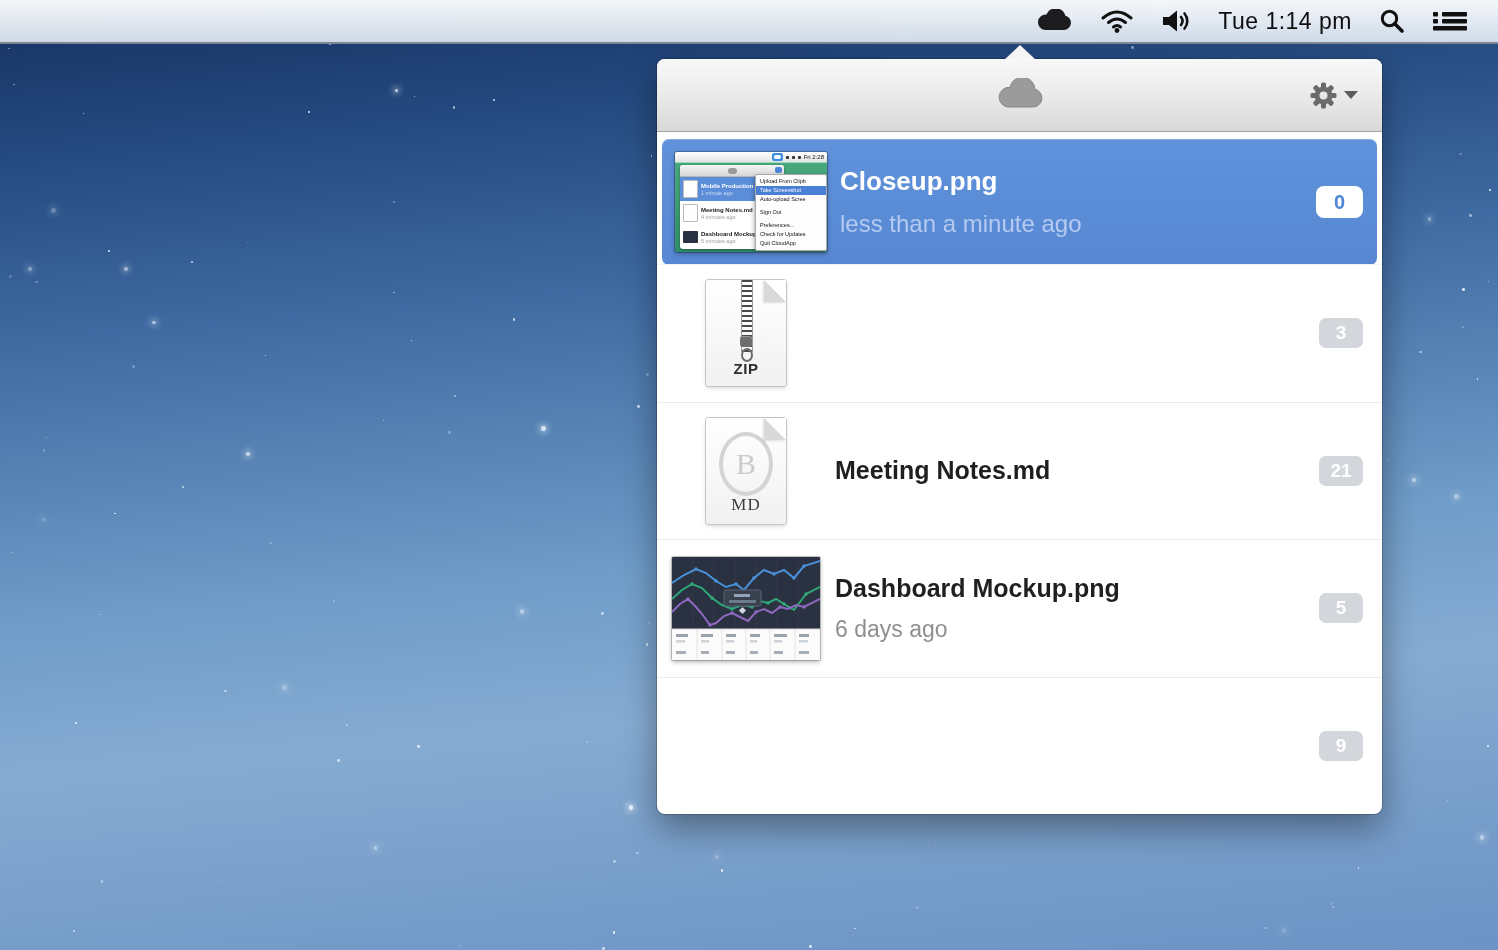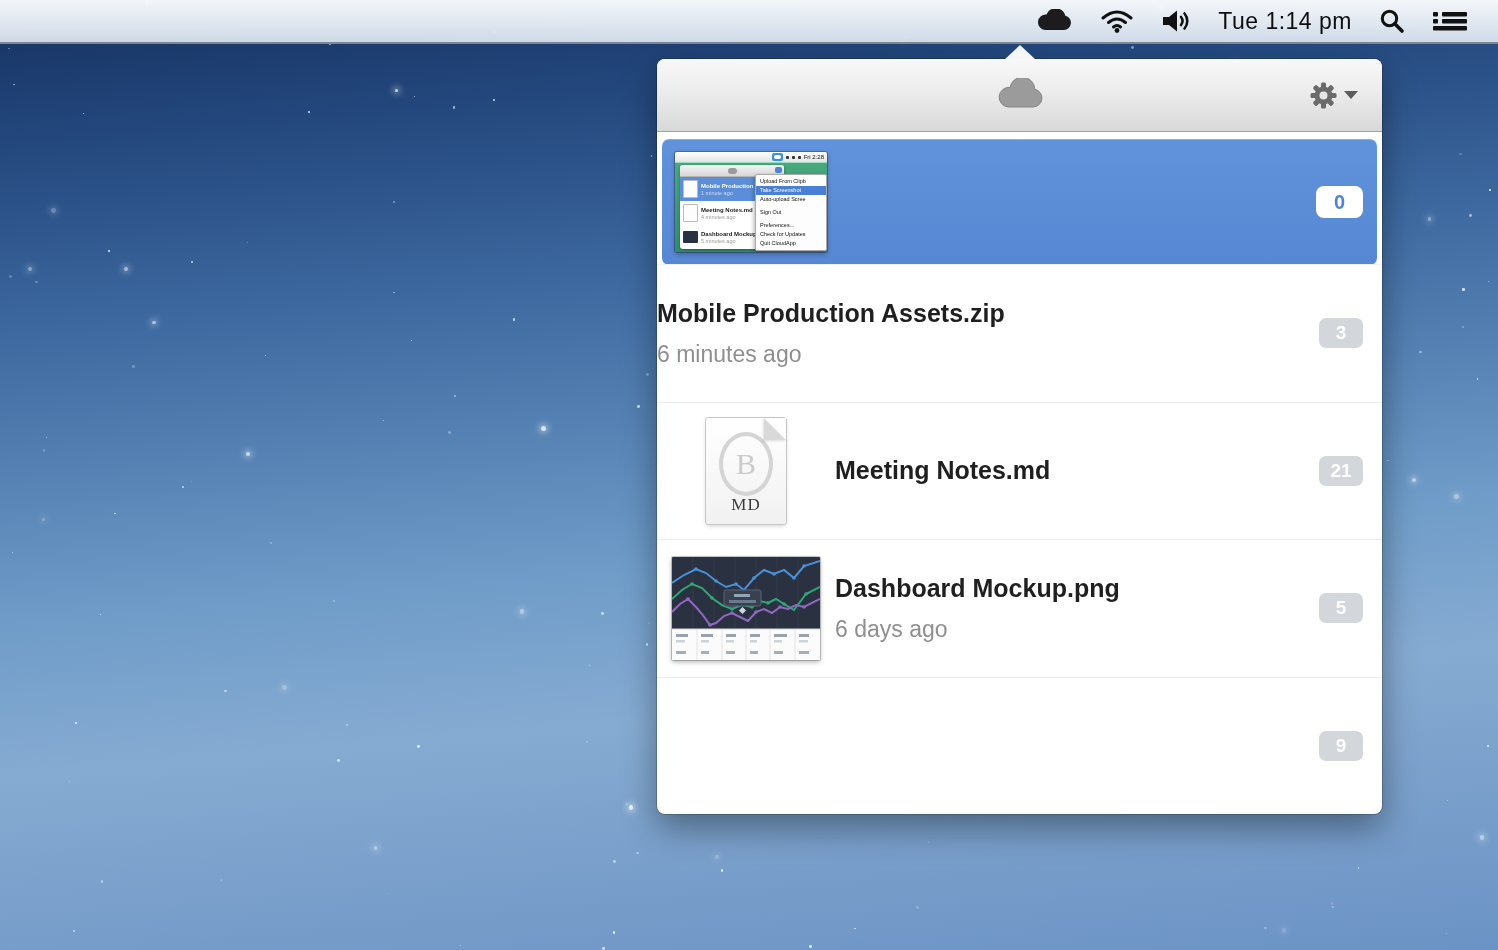--- a/index.html
+++ b/index.html
@@ -416,29 +416,38 @@
           <div class="shot-mi">Upload From Clipb</div>
           <div class="shot-mi hl">Take Screenshot</div>
           <div class="shot-mi">Auto-upload Scree</div>
           <div class="shot-mi gap">Sign Out</div>
           <div class="shot-mi gap">Preferences...</div>
           <div class="shot-mi">Check for Updates</div>
           <div class="shot-mi">Quit CloudApp</div>
         </div>
       </div>
     </div>
+    <div class="text-cell">
+      <div class="row-title">Closeup.png</div>
+      <div class="row-sub">less than a minute ago</div>
+    </div>
     <div class="badge badge-selected">0</div>
   </div>
 
   <div class="rows">
 
     <div class="row">
-      <div class="text-cell">
-        <div class="row-title">Mobile Production Assets.zip</div>
-        <div class="row-sub">6 minutes ago</div>
+      <div class="icon-cell">
+        <div class="page">
+          <div class="zip-track"></div>
+            <div class="zip-pull"></div>
+            <div class="zip-ring"></div>
+          <div class="fold"></div>
+          <div class="page-label">ZIP</div>
+        </div>
       </div>
       <div class="badge">3</div>
     </div>
 
     <div class="row">
       <div class="icon-cell">
         <div class="page">
           <div class="md-emblem">B</div>
           <div class="fold"></div>
           <div class="page-label md-label">MD</div>

